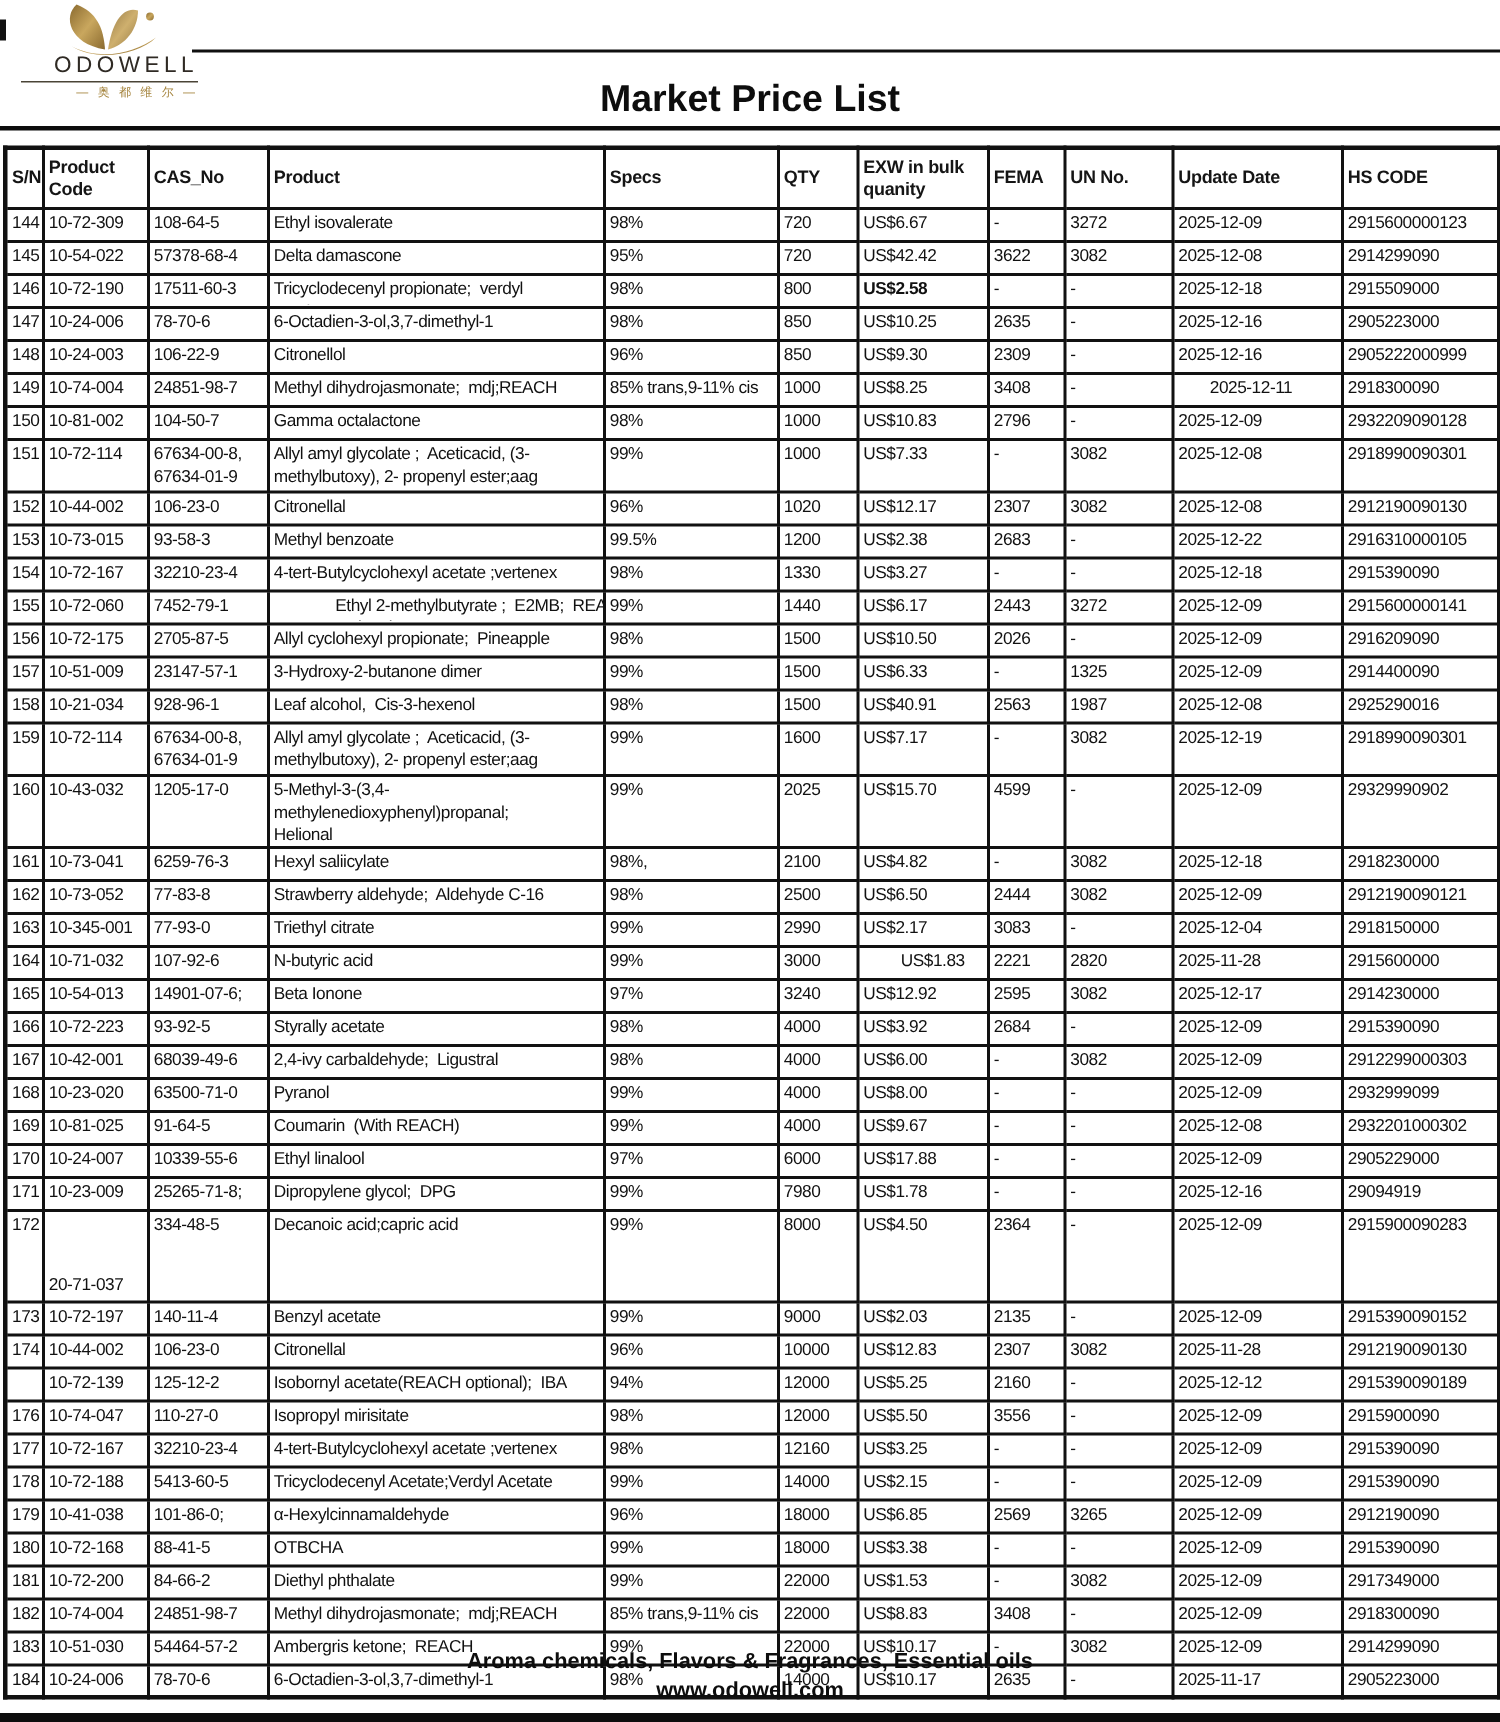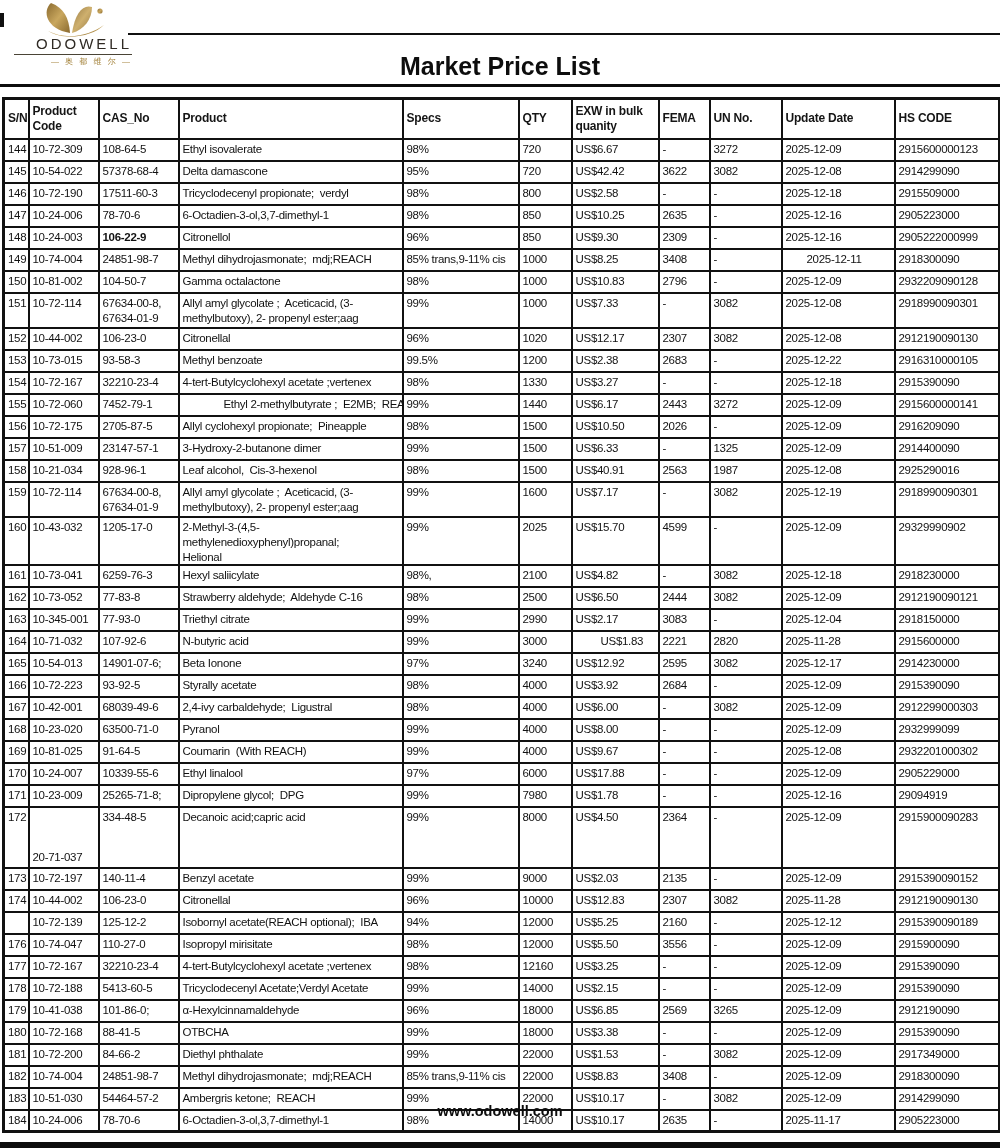--- a/index.html
+++ b/index.html
@@ -198,21 +198,21 @@
             <div class="cell" style="height: 17px;">Tricyclodecenyl propionate;  verdyl
 propionate</div>
           </td>
           <td>
             <div class="cell" style="height: 17px;">98%</div>
           </td>
           <td>
             <div class="cell" style="height: 17px;">800</div>
           </td>
           <td>
-            <div class="cell" style="height: 17px;">US$2.58</div>
+            <div class="cell" style="height: 17px; font-weight: bold;">US$2.58</div>
           </td>
           <td>
             <div class="cell" style="height: 17px;">-</div>
           </td>
           <td>
             <div class="cell" style="height: 17px;">-</div>
           </td>
           <td>
             <div class="cell" style="height: 17px;">2025-12-18</div>
           </td>
@@ -256,21 +256,21 @@
           </td>
         </tr>
         <tr style="height: 22px;">
           <td>
             <div class="cell" style="height: 17px;">148</div>
           </td>
           <td>
             <div class="cell" style="height: 17px;">10-24-003</div>
           </td>
           <td>
-            <div class="cell" style="height: 17px; font-weight: bold;">106-22-9</div>
+            <div class="cell" style="height: 17px;">106-22-9</div>
           </td>
           <td>
             <div class="cell" style="height: 17px;">Citronellol</div>
           </td>
           <td>
             <div class="cell" style="height: 17px;">96%</div>
           </td>
           <td>
             <div class="cell" style="height: 17px;">850</div>
           </td>
@@ -686,21 +686,21 @@
           <td>
             <div class="cell" style="height: 43px;">160</div>
           </td>
           <td>
             <div class="cell" style="height: 43px;">10-43-032</div>
           </td>
           <td>
             <div class="cell" style="height: 43px;">1205-17-0</div>
           </td>
           <td>
-            <div class="cell" style="height: 43px;">2-Methyl-3-(4,5-
+            <div class="cell" style="height: 43px;">5-Methyl-3-(3,4-
 methylenedioxyphenyl)propanal;
 Helional</div>
           </td>
           <td>
             <div class="cell" style="height: 43px;">99%</div>
           </td>
           <td>
             <div class="cell" style="height: 43px;">2025</div>
           </td>
           <td>
@@ -1560,17 +1560,18 @@
             <div class="cell" style="height: 17px;">2025-11-17</div>
           </td>
           <td>
             <div class="cell" style="height: 17px;">2905223000</div>
           </td>
         </tr>
       </tbody>
   </table>
 
   <div class="footer">
+    <div class="tagline">Aroma chemicals,  Flavors &amp; Fragrances,  Essential oils</div>
     <div class="website">www.odowell.com</div>
   </div>
 
   <div class="bottom-bar"></div>
 </div>
 
 </body></html>

